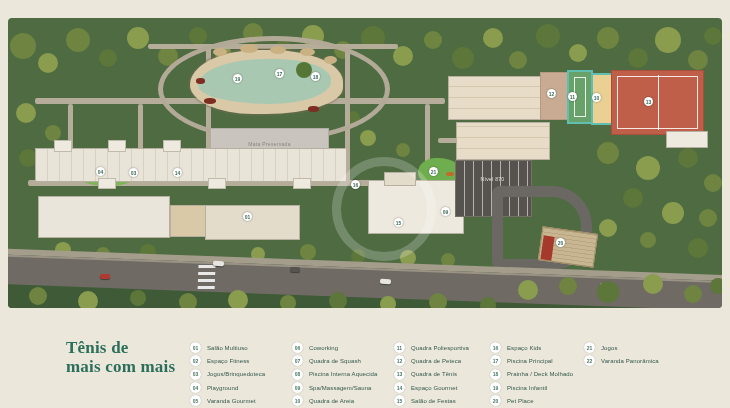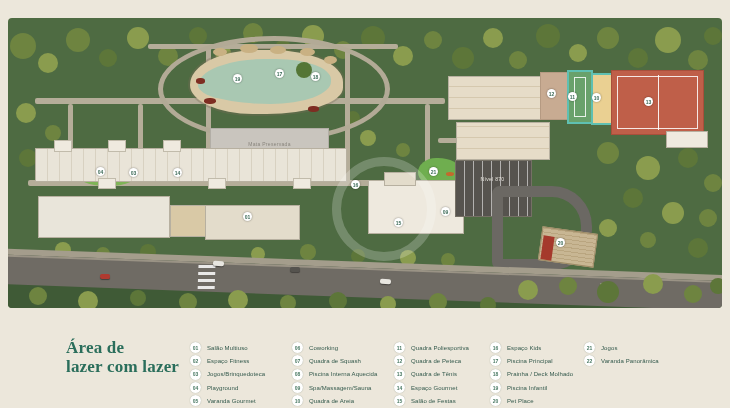--- a/index.html
+++ b/index.html
@@ -298,22 +298,22 @@
       <div class="marker" style="left: 425px; top: 153px;">21</div>
       <div class="marker" style="left: 437px; top: 193px;">09</div>
       <div class="marker" style="left: 390px; top: 204px;">15</div>
       <div class="marker" style="left: 239px; top: 198px;">01</div>
       <div class="marker" style="left: 552px; top: 224px;">20</div>
     </div>
 </div>
 
 <div class="bottom">
   <div class="title">
-    <div>Área de</div>
-    <div>lazer com lazer</div>
+    <div>Tênis de</div>
+    <div>mais com mais</div>
   </div>
   <div class="legend" id="legend">
       <div class="legend-col" style="width: 102px;">
         <div class="legend-item">
           <span class="badge">01</span>
           <span class="legend-label">Salão Multiuso</span>
         </div>
         <div class="legend-item">
           <span class="badge">02</span>
           <span class="legend-label">Espaço Fitness</span>

